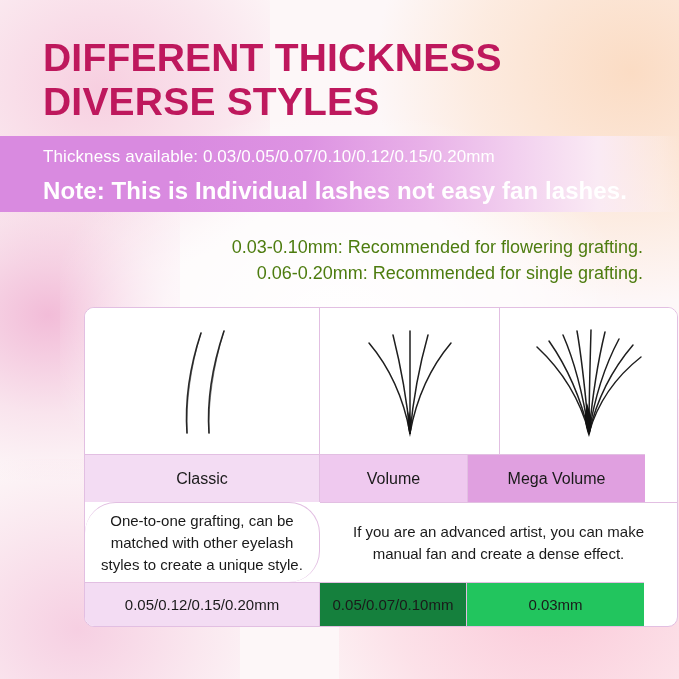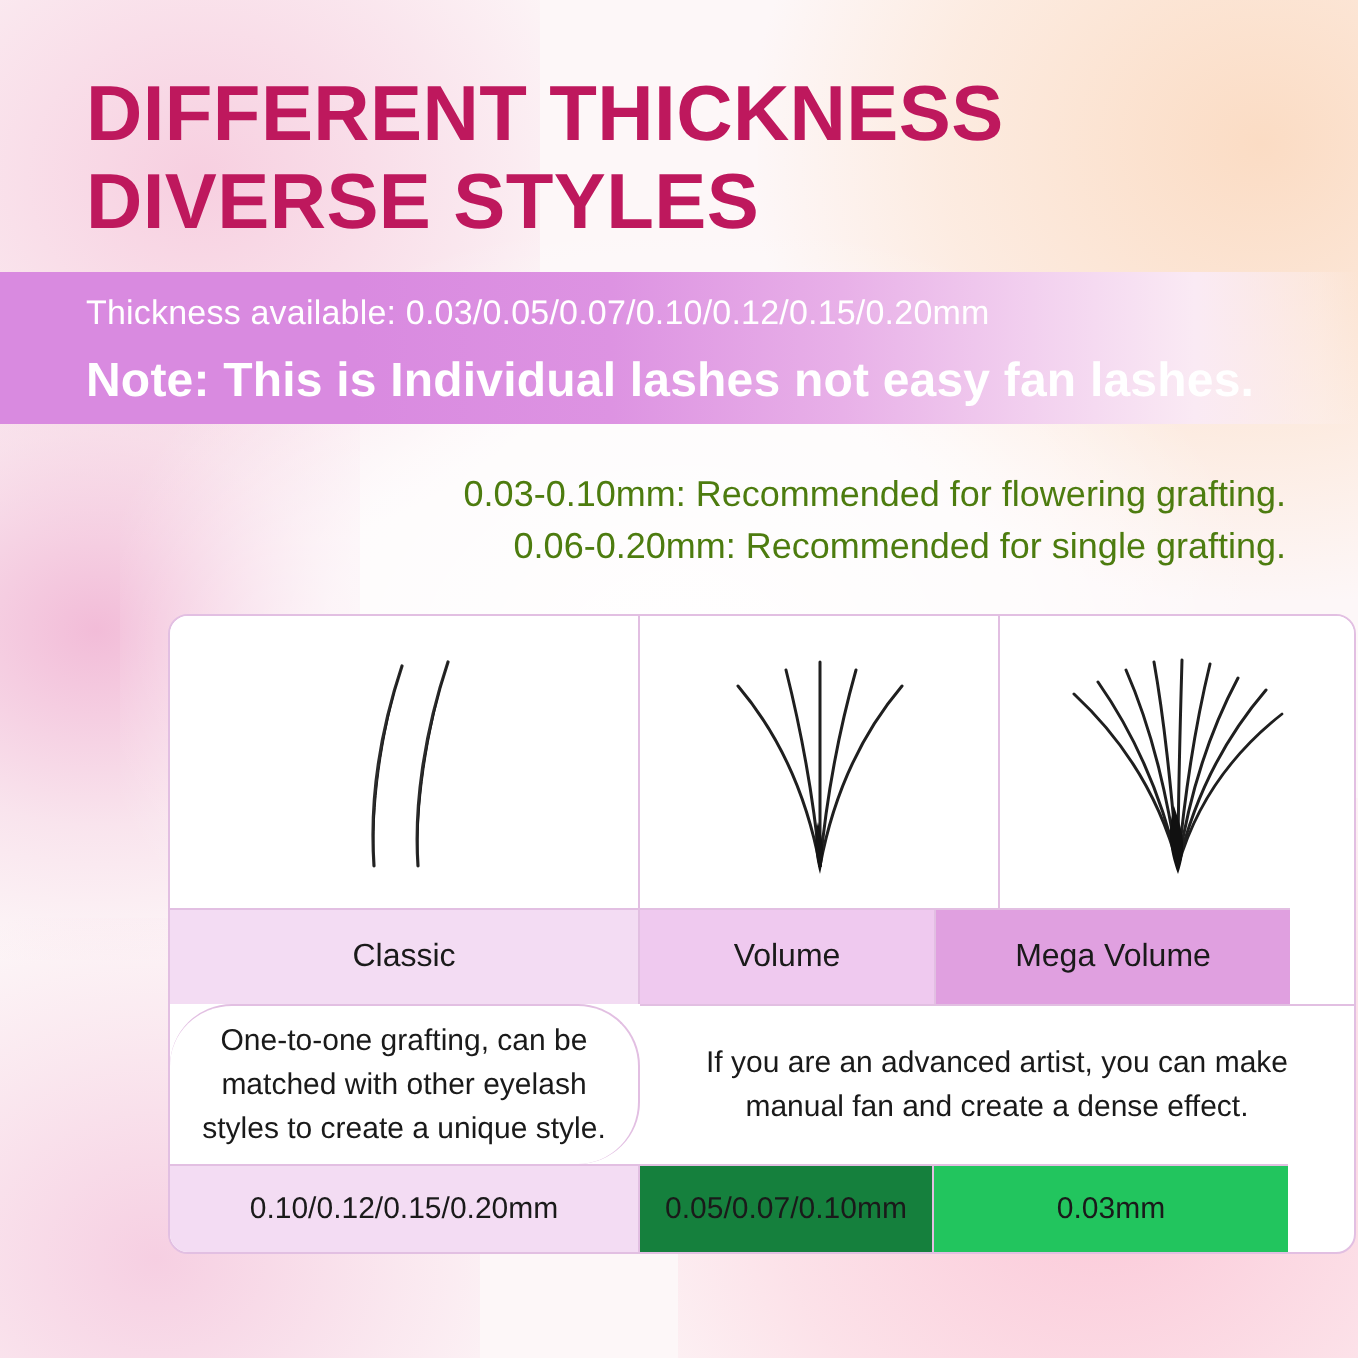--- a/index.html
+++ b/index.html
@@ -283,19 +283,19 @@
       <div class="name-cell c2">Volume</div>
       <div class="name-cell c3">Mega Volume</div>
     </div>
 
     <div class="trow row-desc">
       <div class="desc-cell c1">One-to-one grafting, can be matched with other eyelash styles to create a unique style.</div>
       <div class="desc-cell span23">If you are an advanced artist, you can make manual fan and create a dense effect.</div>
     </div>
 
     <div class="trow row-thick">
-      <div class="thick-cell c1">0.10/0.12/0.15/0.20mm</div>
+      <div class="thick-cell c1">0.05/0.12/0.15/0.20mm</div>
       <div class="thick-cell c2">0.05/0.07/0.10mm</div>
       <div class="thick-cell c3">0.03mm</div>
     </div>
 
   </div>
 </div>
 
 </body></html>

